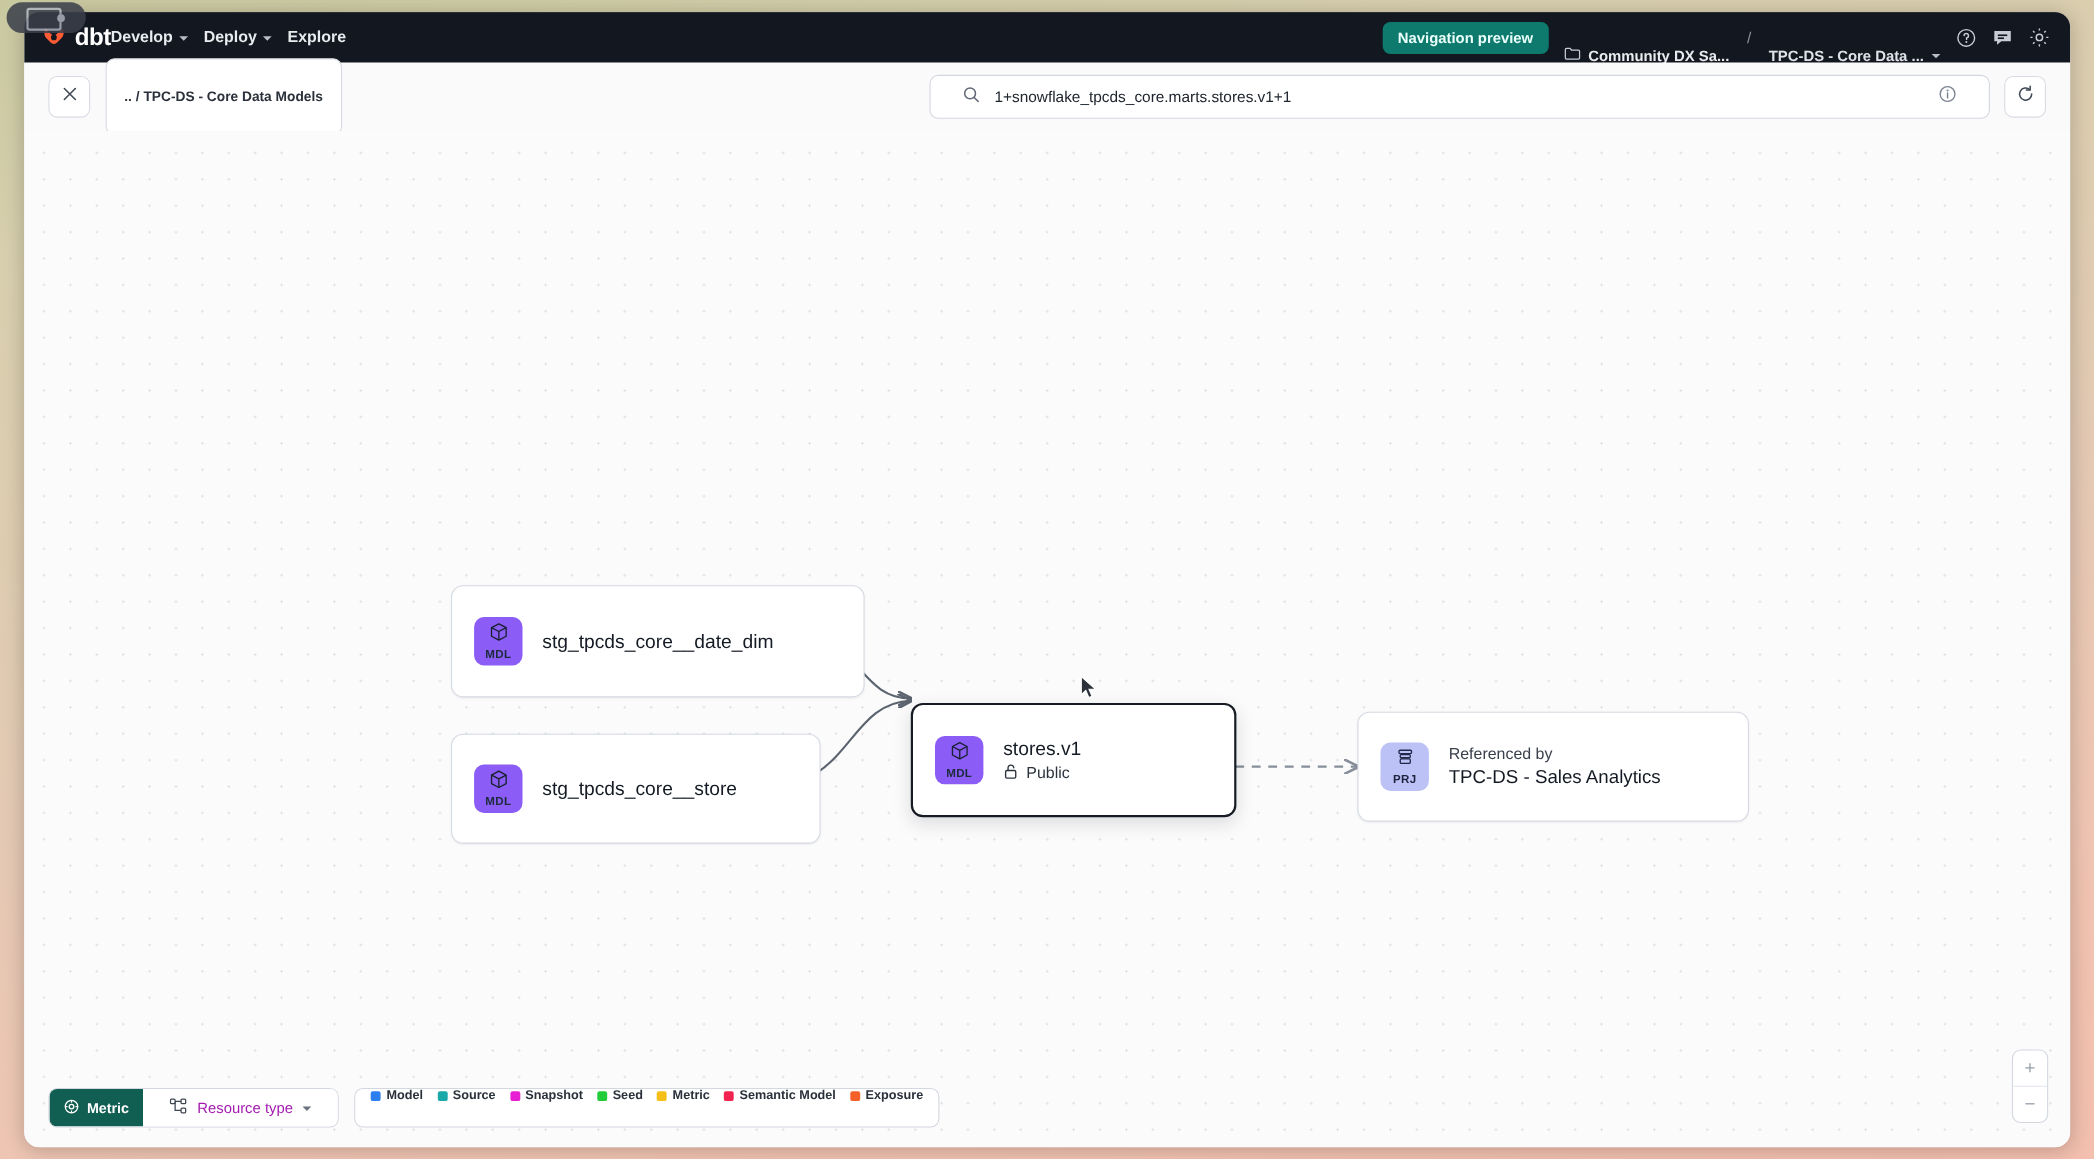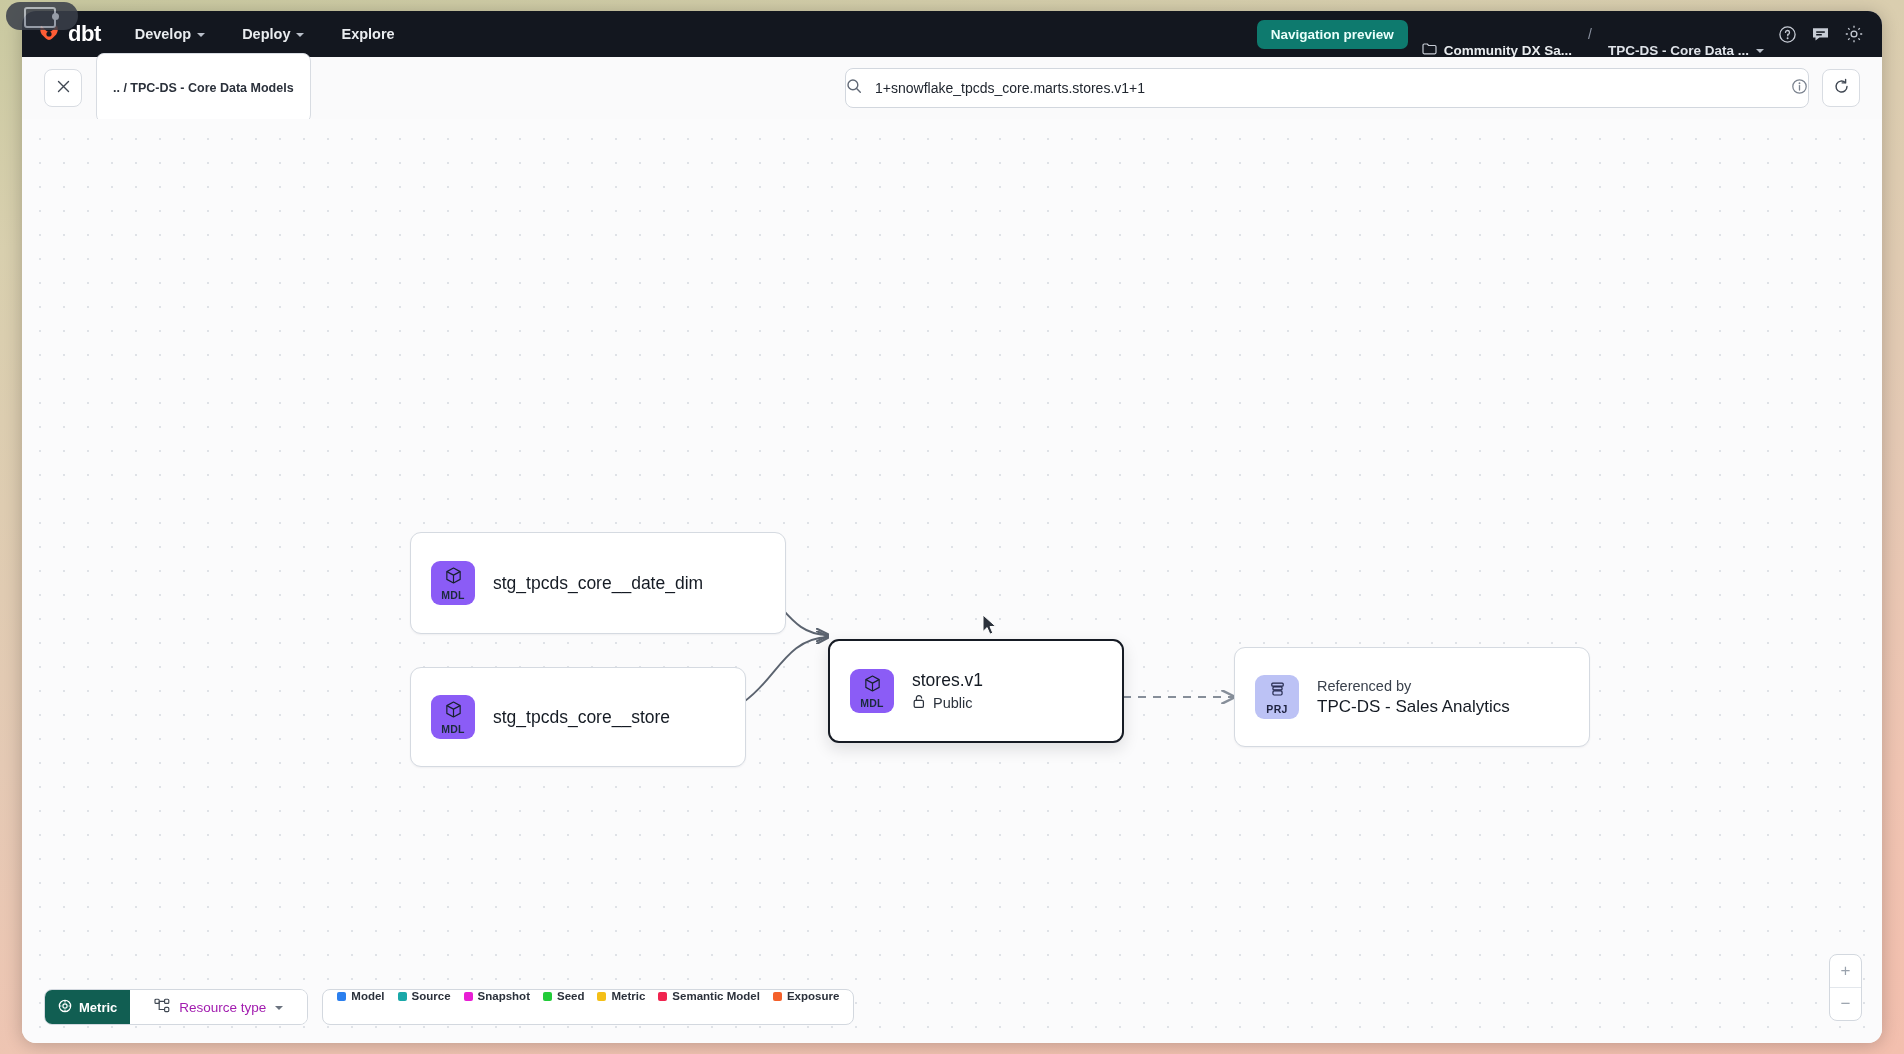--- a/index.html
+++ b/index.html
@@ -44,27 +44,27 @@
   }
 
   
   #topnav {
     height: 46px; flex: 0 0 46px;
     background: #13171f;
     display: flex; align-items: center;
     padding: 0 18px 0 14px;
     color: #e9ecef;
   }
-  .logo-wrap { display:flex; align-items:center; gap:6px; margin-right: 34px; }
+  .logo-wrap { display:flex; align-items:center; gap:6px; }
   .logo-mark {
     width: 26px; height: 26px; position: relative;
   }
   .logo-mark svg { display:block; }
   .logo-text { font-size: 22px; font-weight: 700; letter-spacing: -.5px; color:#fff; }
-  .nav-links { display:flex; align-items:center; gap:37px;text-align:center; }
+  .nav-links { display:flex; align-items:center; gap:14px;text-align:center; }
   .nav-link {
     font-size: 14.5px; font-weight: 600; color:#e9ecef;
     display:flex; align-items:center; gap:6px;
     cursor: pointer;
   }
   .caret {
     width:0;height:0;border-left:4px solid transparent;border-right:4px solid transparent;
     border-top:4.5px solid #b9bfc9; margin-top:2px;
   }
   .nav-right { margin-left:auto; display:flex; align-items:center; gap:14px; }
@@ -95,21 +95,21 @@
     font-size:12.5px; font-weight:600; color:#2b313b; cursor:pointer;
     white-space:nowrap;
   }
   .search-wrap {
     margin-left: auto; margin-right: 0;
     display:flex; align-items:center; gap:13px;
     width: 1015px;
   }
   .search-box {
     flex:1; height:38px; border:1px solid #d2d7de; border-radius:8px; background:#fff;
-    display:flex;align-items:center; gap:11px; padding: 0 0;
+    display:flex;align-items:center; gap:11px; padding: 0 29px;
   }
   .search-box input {
     flex:1; border:none; outline:none; background:transparent;
     font-size:14px; color:#20262f; font-family:"Liberation Sans", sans-serif;
   }
 
   
   #canvas {
     flex:1; position:relative; overflow:hidden;
     background-color:#fbfbfc;

